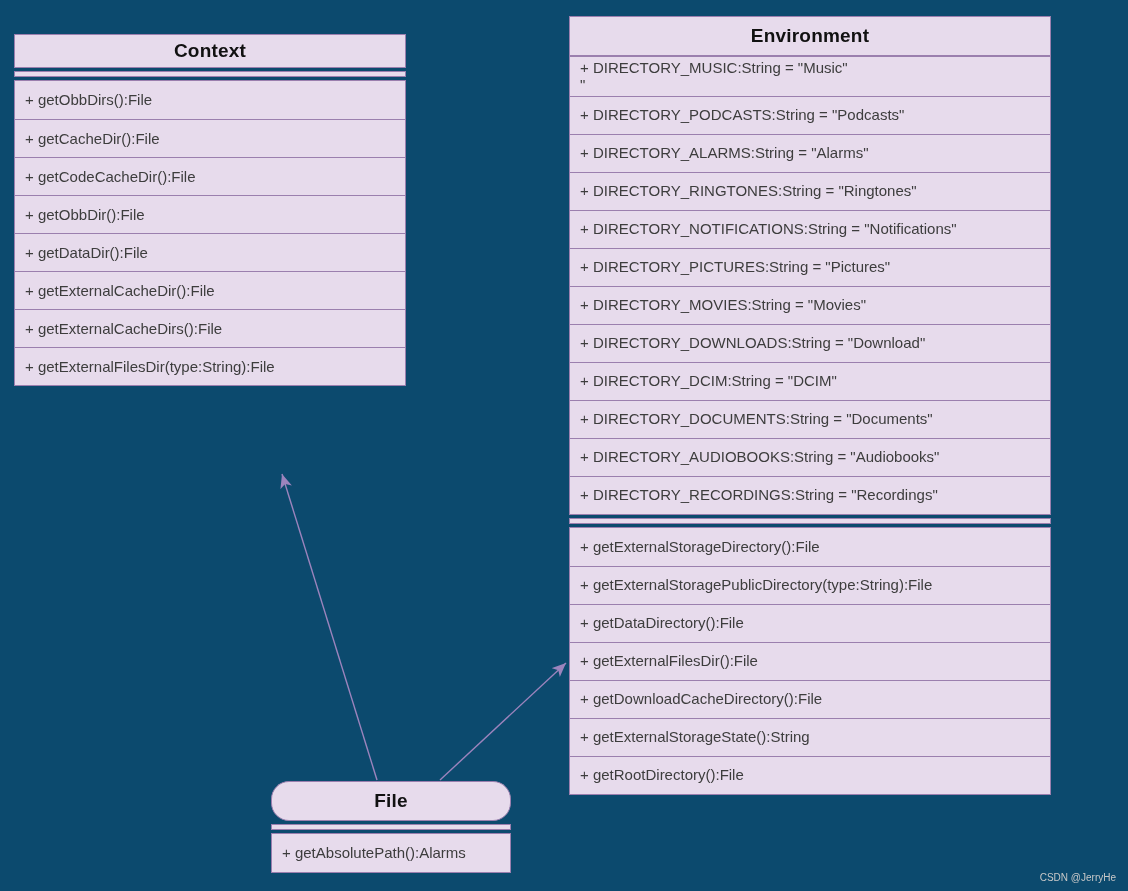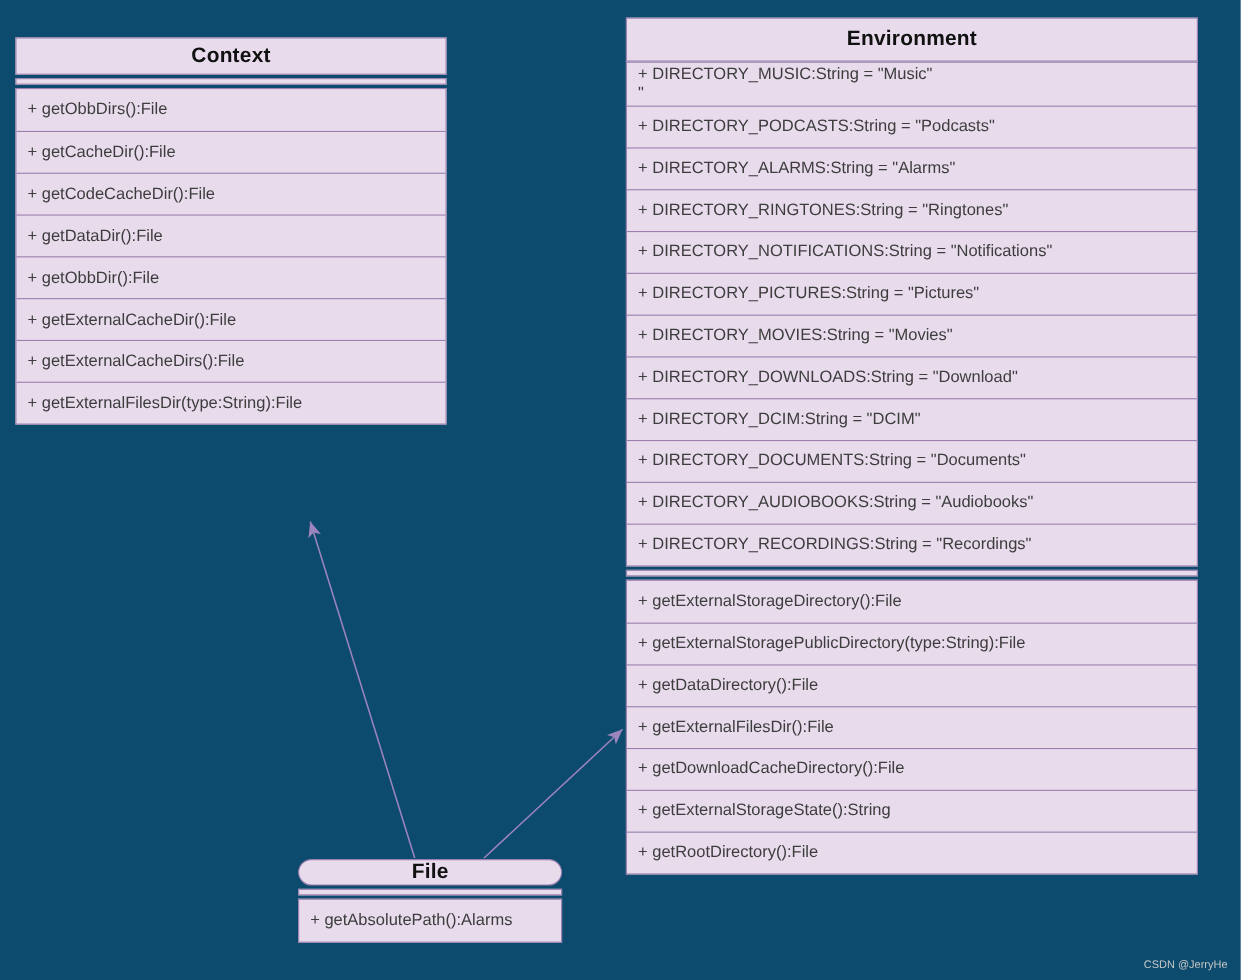--- a/index.html
+++ b/index.html
@@ -38,21 +38,21 @@
     align-items: center;
     justify-content: center;
     font-weight: bold;
     font-size: 19px;
     color: var(--title-text, #111111);
     letter-spacing: 0.2px;
   }
 
   .cls-context     .uml-header { height: 34px; }
   .cls-environment .uml-header { height: 40px; }
-  .cls-file        .uml-header { height: 24px; border-radius: 18px; }
+  .cls-file        .uml-header { height: 40px; border-radius: 18px; }
 
   .uml-sep {
     height: 6px;
     margin: 3px 0;
     background: var(--box-fill, #e7dbec);
     border: 1px solid var(--box-border, #9b7fae);
   }
 
   .uml-body {
     background: var(--box-fill, #e7dbec);
@@ -94,29 +94,29 @@
     <line x1="440" y1="780" x2="566" y2="663" stroke="#9c84bd" stroke-width="1.4" marker-end="url(#arrowhead)"></line>
   </svg>
 
   <div class="uml-class cls-context" style="left:14px; top:34px; width:392px;">
     <div class="uml-header">Context</div>
     <div class="uml-sep"></div>
     <div class="uml-body">
         <div class="uml-row">+ getObbDirs():File</div>
         <div class="uml-row">+ getCacheDir():File</div>
         <div class="uml-row">+ getCodeCacheDir():File</div>
+        <div class="uml-row">+ getObbDir():File</div>
         <div class="uml-row">+ getDataDir():File</div>
-        <div class="uml-row">+ getObbDir():File</div>
         <div class="uml-row">+ getExternalCacheDir():File</div>
         <div class="uml-row">+ getExternalCacheDirs():File</div>
         <div class="uml-row">+ getExternalFilesDir(type:String):File</div>
       </div>
   </div>
 
-  <div class="uml-class cls-environment" style="left:569px; top:16px; width:520px;">
+  <div class="uml-class cls-environment" style="left:569px; top:16px; width:482px;">
     <div class="uml-header">Environment</div>
     <div class="uml-body">
         <div class="uml-row">+ DIRECTORY_MUSIC:String = "Music"
 "</div>
         <div class="uml-row">+ DIRECTORY_PODCASTS:String = "Podcasts"</div>
         <div class="uml-row">+ DIRECTORY_ALARMS:String = "Alarms"</div>
         <div class="uml-row">+ DIRECTORY_RINGTONES:String = "Ringtones"</div>
         <div class="uml-row">+ DIRECTORY_NOTIFICATIONS:String = "Notifications"</div>
         <div class="uml-row">+ DIRECTORY_PICTURES:String = "Pictures"</div>
         <div class="uml-row">+ DIRECTORY_MOVIES:String = "Movies"</div>

